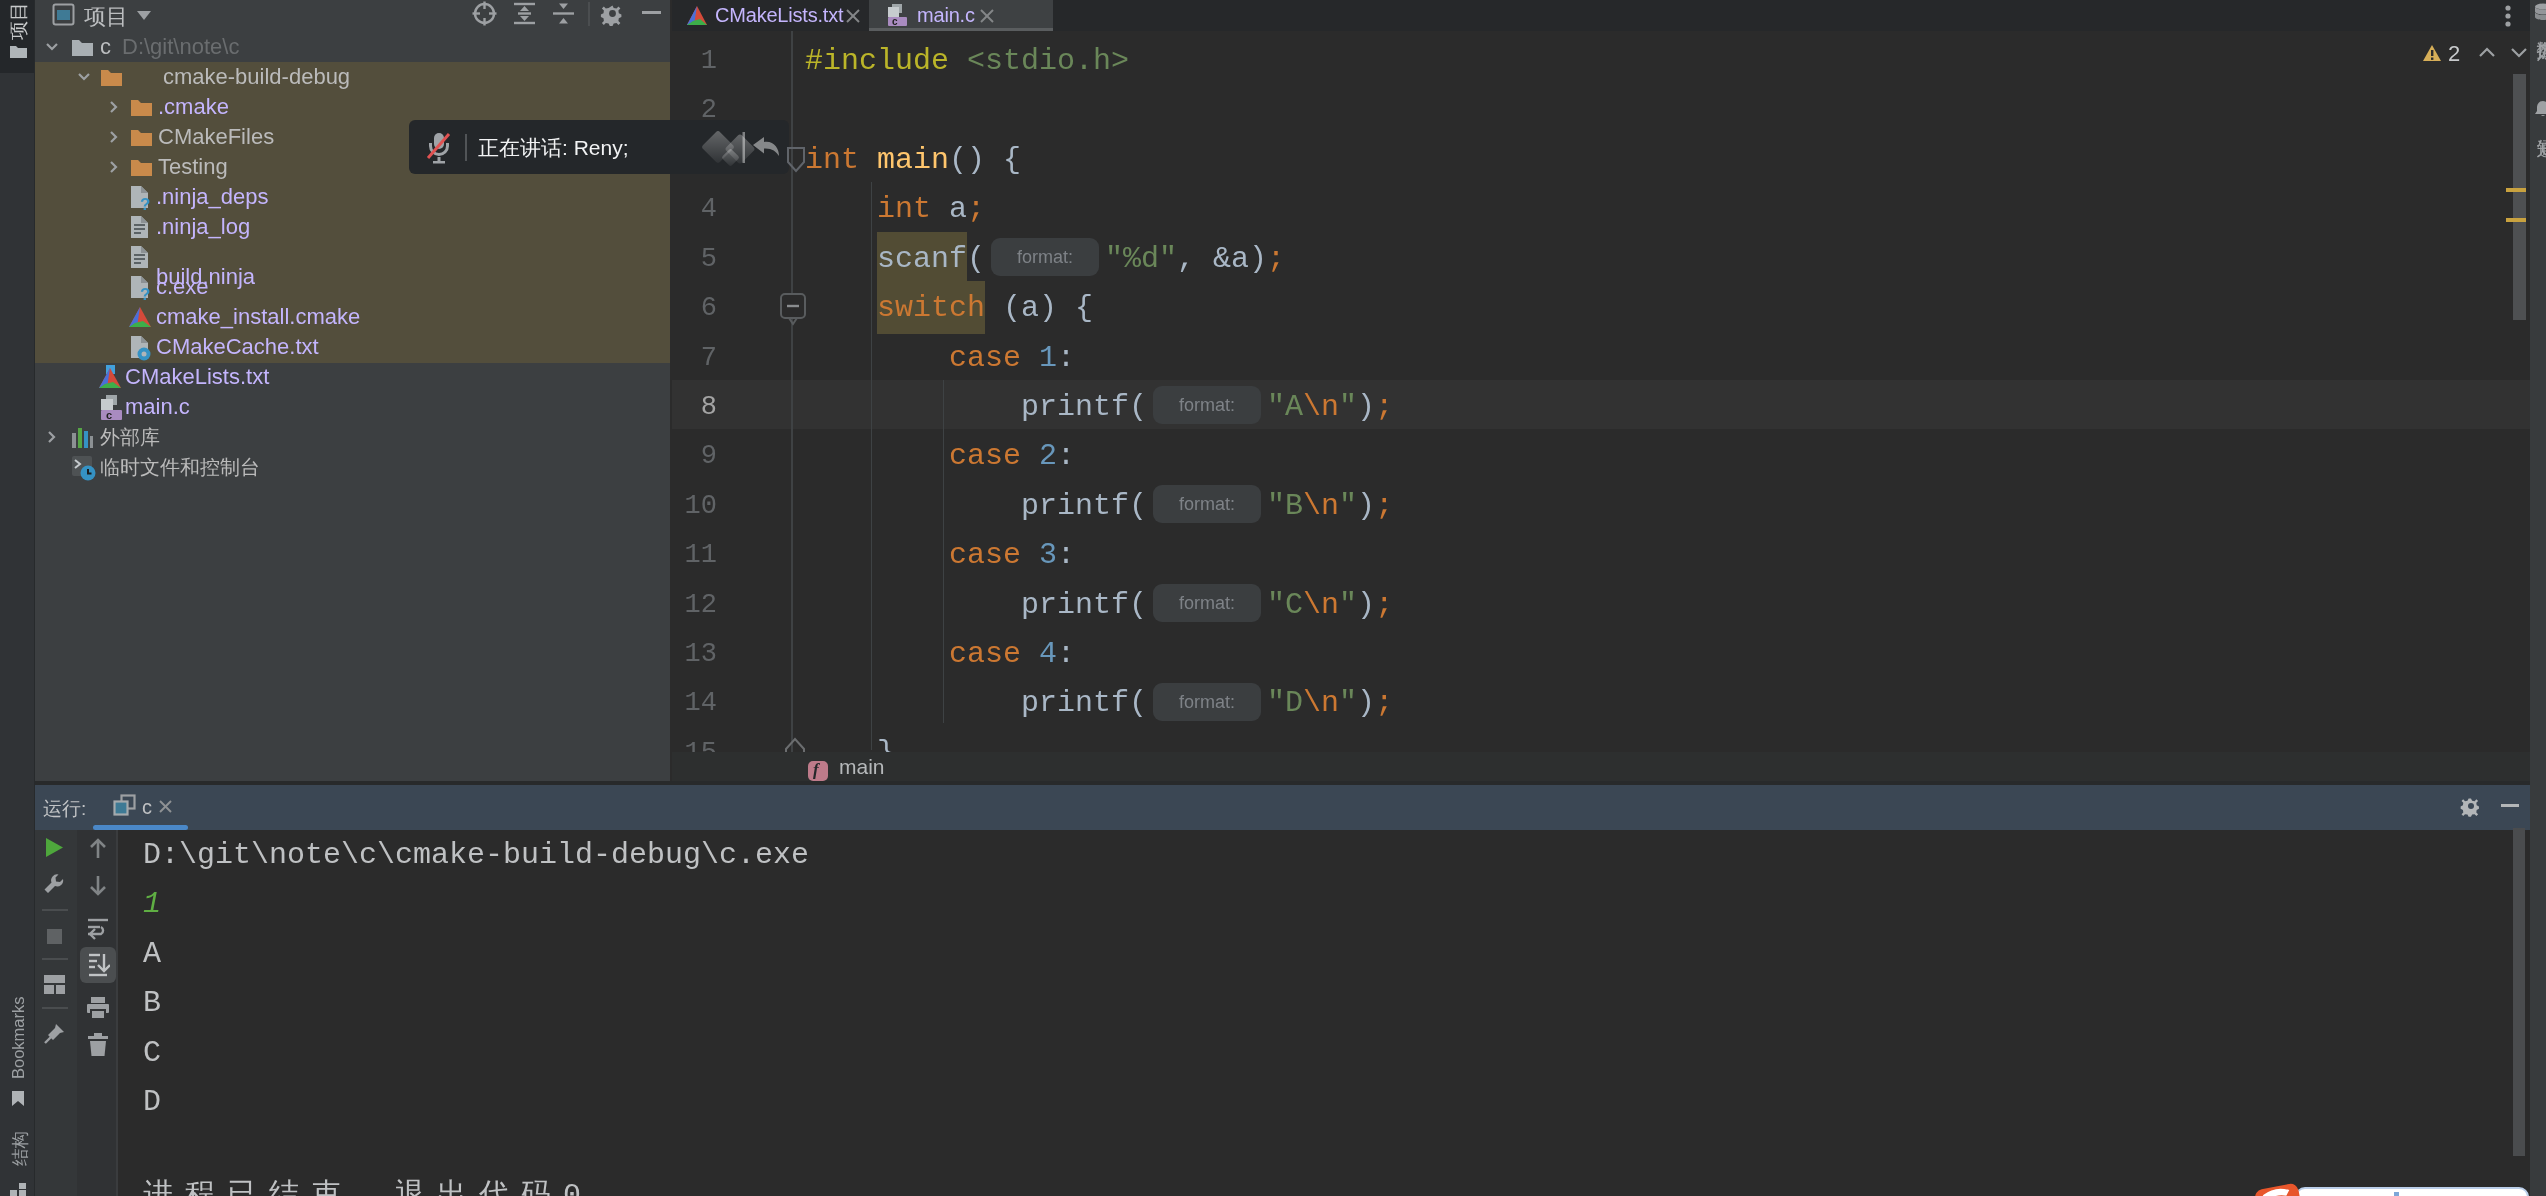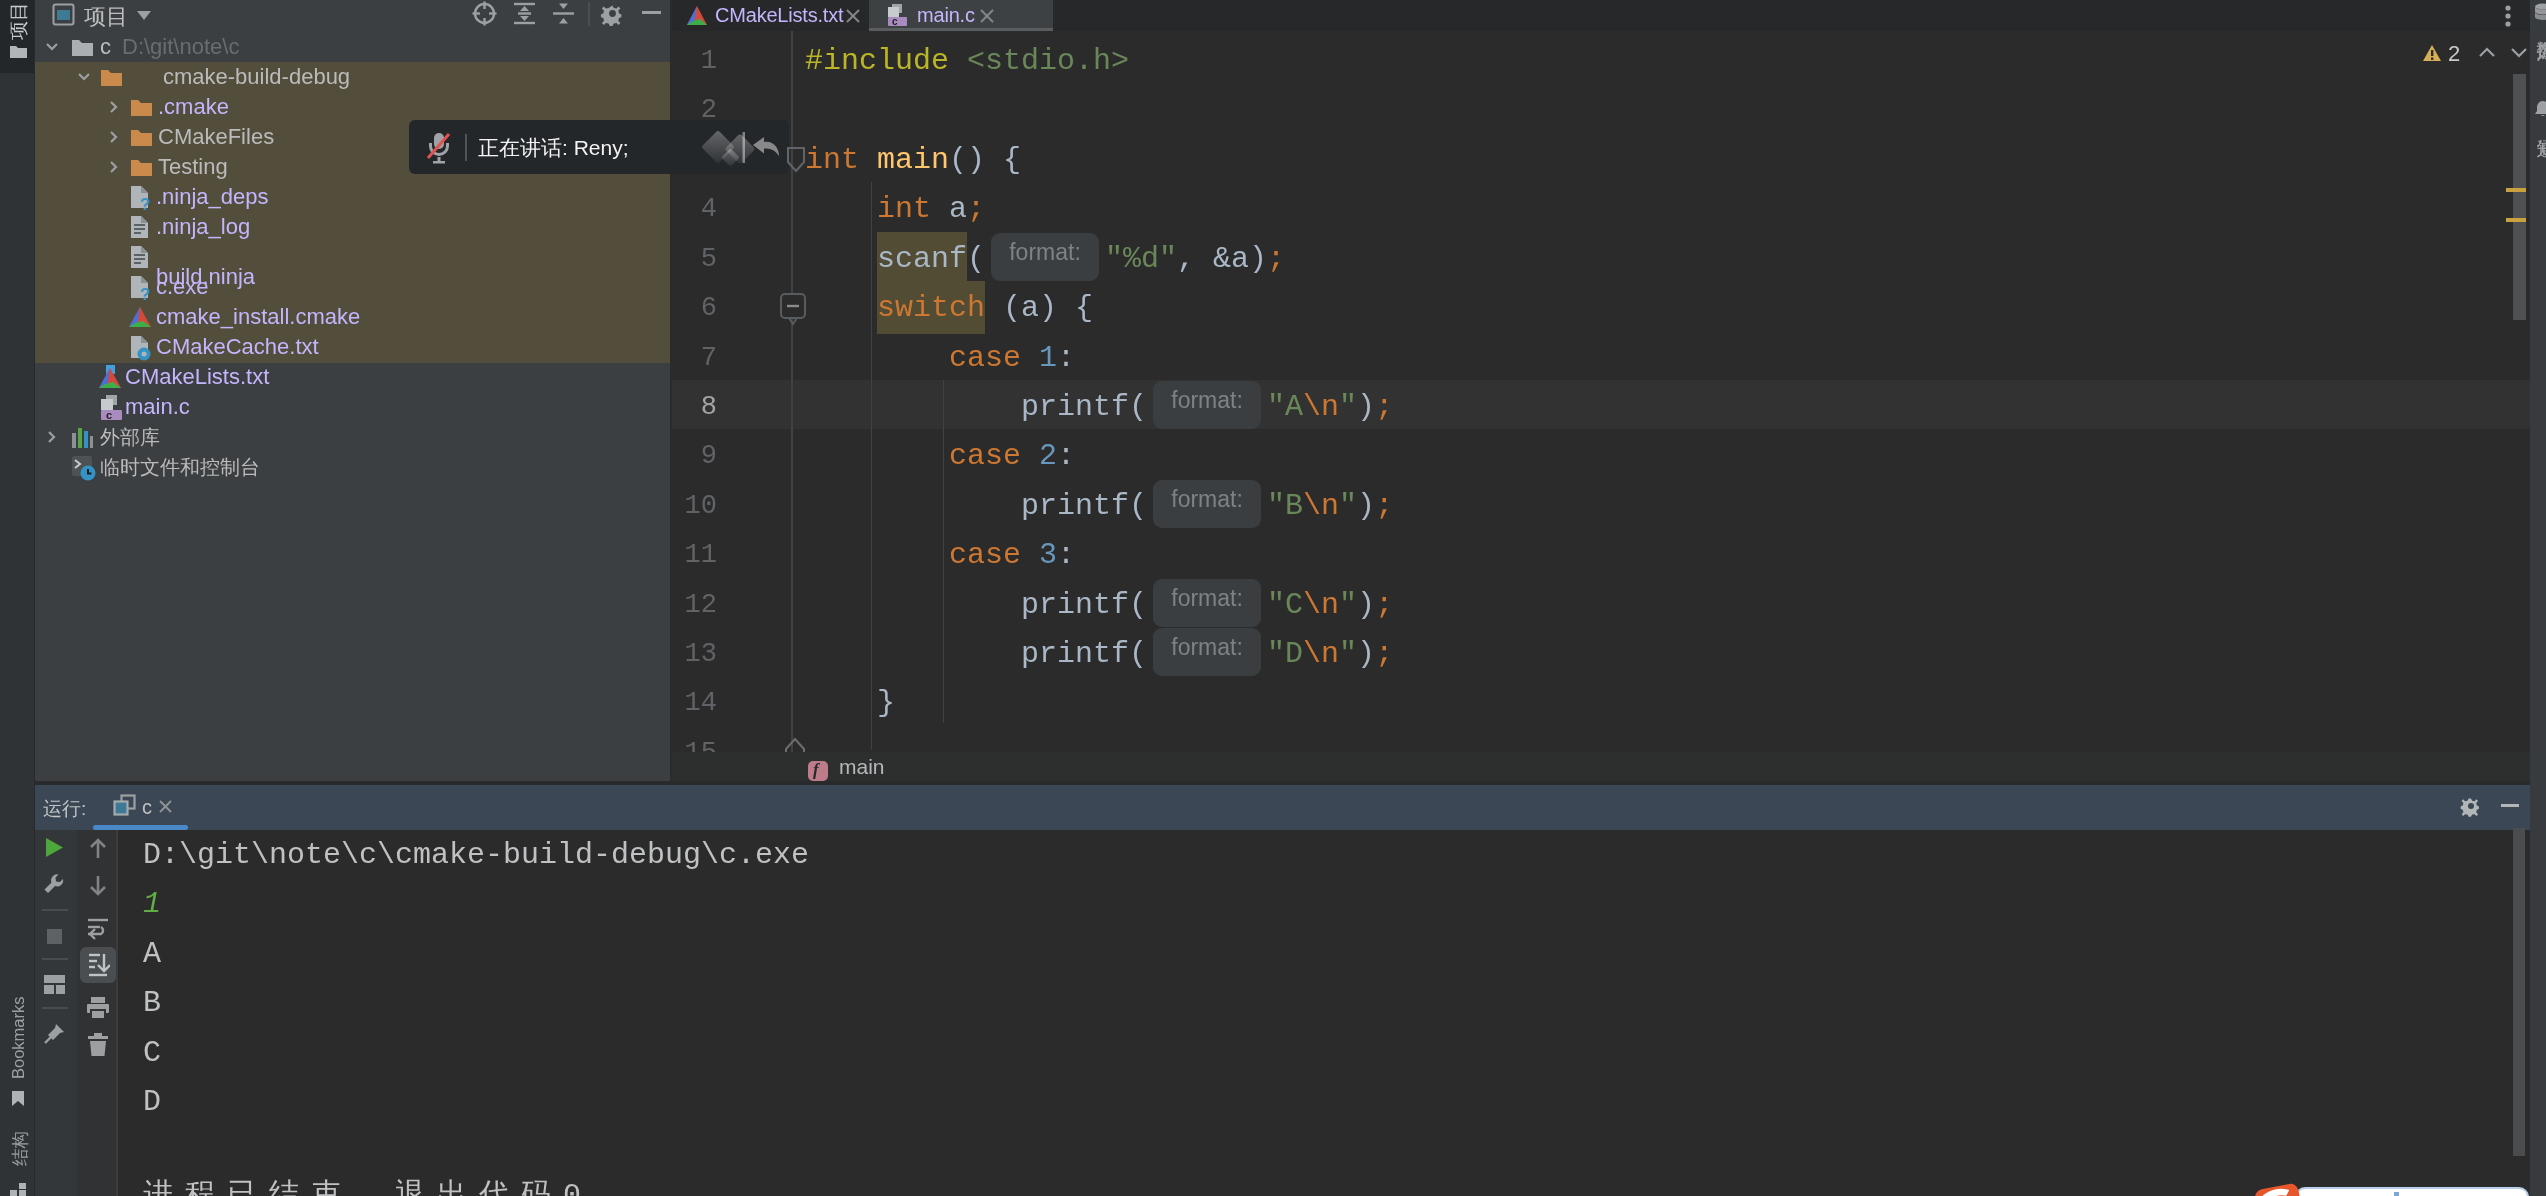--- a/index.html
+++ b/index.html
@@ -1,21 +1,21 @@
 <!DOCTYPE html>
 <html><head><meta charset="utf-8">
 <style>
 html,body{margin:0;padding:0;width:2546px;height:1196px;overflow:hidden;background:#2b2b2b;}
 *{box-sizing:border-box;}
 .abs{position:absolute;}
 body{font-family:"Liberation Sans",sans-serif;}
 .mono{font-family:"Liberation Mono",monospace;}
 .k{color:#CC7832}.fn{color:#FFC66D}.d{color:#A9B7C6}.s{color:#6A8759}.n{color:#6897BB}.pp{color:#BBB529}
 .cline{white-space:pre;height:49.43px;line-height:49.43px;font-size:30px;font-family:"Liberation Mono",monospace;}
-.chip{display:inline-block;width:108px;height:48px;line-height:38px;border-radius:9px;background:#3b3e40;color:#7E8287;font-family:"Liberation Sans",sans-serif;font-size:23px;text-align:center;vertical-align:middle;position:relative;top:-2px;}
+.chip{display:inline-block;width:108px;height:38px;line-height:38px;border-radius:9px;background:#3b3e40;color:#7E8287;font-family:"Liberation Sans",sans-serif;font-size:18px;text-align:center;vertical-align:middle;position:relative;top:-2px;}
 .trow{position:absolute;height:30px;line-height:30px;font-size:22px;color:#BBBBBB;}
 .trow>span{position:absolute;top:0;line-height:30px;white-space:pre;}
 .grn{color:#c4b5fd}
 </style></head>
 <body>
 
 <div class="abs" id="projpanel" style="left:35px;top:0;width:635px;height:785px;background:#3C3F41;"></div>
 <div class="abs" id="selband" style="left:35px;top:62px;width:635px;height:301px;background:#534E3C;"></div>
 <div class="abs" id="tabbar" style="left:672px;top:0;width:1858px;height:31px;background:#26282A;"></div>
 <div class="abs" id="editor" style="left:672px;top:31px;width:1858px;height:721px;background:#2B2B2B;"></div>
@@ -268,20 +268,21 @@
 <div class="cline"><span class="k">int</span> <span class="fn">main</span><span class="d">() {</span></div>
 <div class="cline">    <span class="k">int</span><span class="d"> a</span><span class="k">;</span></div>
 <div class="cline"><span class="d">    scanf(</span><span class="chip" style="margin:0 6px;">format:</span><span class="s">"%d"</span><span class="d">, &amp;a)</span><span class="k">;</span></div>
 <div class="cline">    <span class="k">switch</span><span class="d"> (a) {</span></div>
 <div class="cline">        <span class="k">case</span> <span class="n">1</span><span class="d">:</span></div>
 <div class="cline"><span class="d">            printf(</span><span class="chip" style="margin:0 6px;">format:</span><span class="s">"A</span><span class="k">\n</span><span class="s">"</span><span class="d">)</span><span class="k">;</span></div>
 <div class="cline">        <span class="k">case</span> <span class="n">2</span><span class="d">:</span></div>
 <div class="cline"><span class="d">            printf(</span><span class="chip" style="margin:0 6px;">format:</span><span class="s">"B</span><span class="k">\n</span><span class="s">"</span><span class="d">)</span><span class="k">;</span></div>
 <div class="cline">        <span class="k">case</span> <span class="n">3</span><span class="d">:</span></div>
 <div class="cline"><span class="d">            printf(</span><span class="chip" style="margin:0 6px;">format:</span><span class="s">"C</span><span class="k">\n</span><span class="s">"</span><span class="d">)</span><span class="k">;</span></div>
+<div class="cline">        <span class="k">case</span> <span class="n">4</span><span class="d">:</span></div>
 <div class="cline"><span class="d">            printf(</span><span class="chip" style="margin:0 6px;">format:</span><span class="s">"D</span><span class="k">\n</span><span class="s">"</span><span class="d">)</span><span class="k">;</span></div>
 <div class="cline"><span class="d">    }</span></div>
 </div>
 
 <div id="tabs">
   <div class="abs" style="left:869px;top:0;width:184px;height:31px;background:#3E4143;"></div>
   <div class="abs" style="left:869px;top:28px;width:184px;height:3px;background:#5A5D5F;"></div>
   <svg class="abs" style="left:685px;top:4px;" width="24" height="24">
       <polygon points="12,2 22,21 2,21" fill="#D44A3A"></polygon>
       <polygon points="12,2 2,21 9,21" fill="#4A6FD8"></polygon>

